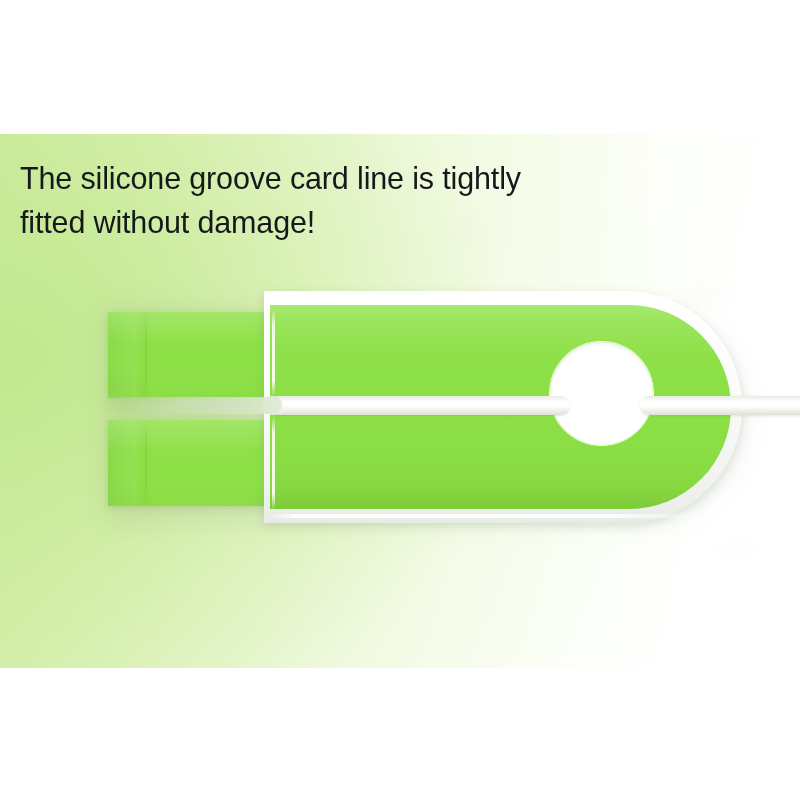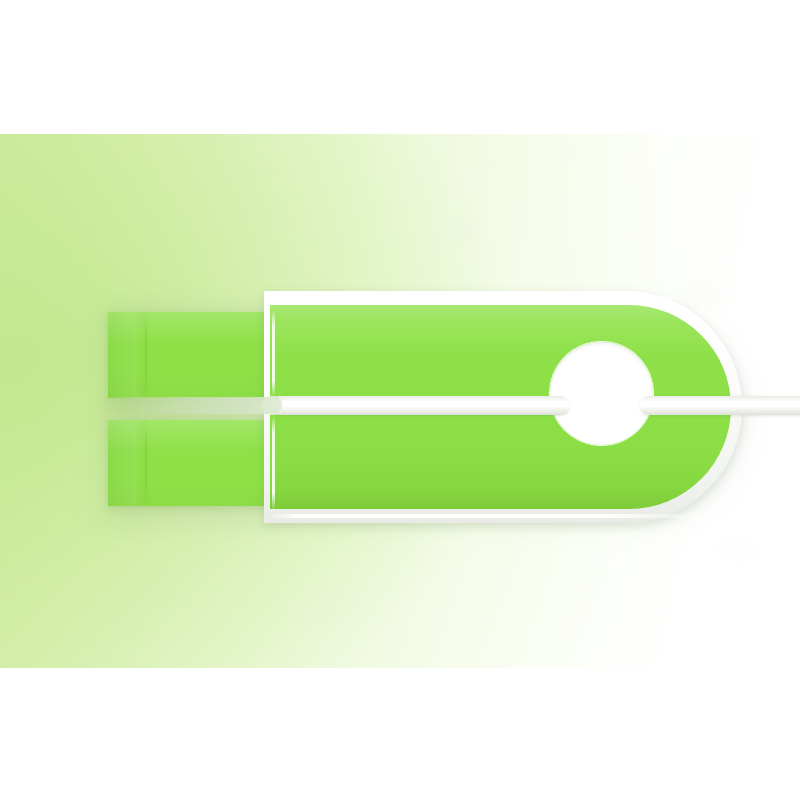--- a/index.html
+++ b/index.html
@@ -248,20 +248,22 @@
 </style>
 </head>
 <body>
 
 <div id="canvas">
 
   <div id="photo-band">
     <div id="photo-bg"></div>
     <div id="photo-noise"></div>
 
+    <div id="headline">The silicone groove card line is tightly
+fitted without damage!</div>
 
     <div id="product">
 
       <div class="prod-shadow"></div>
 
       <div class="strap" id="strap-top"></div>
       <div class="strap" id="strap-bottom"></div>
 
       <div id="body-frame"></div>
       <div id="body-green"></div>

